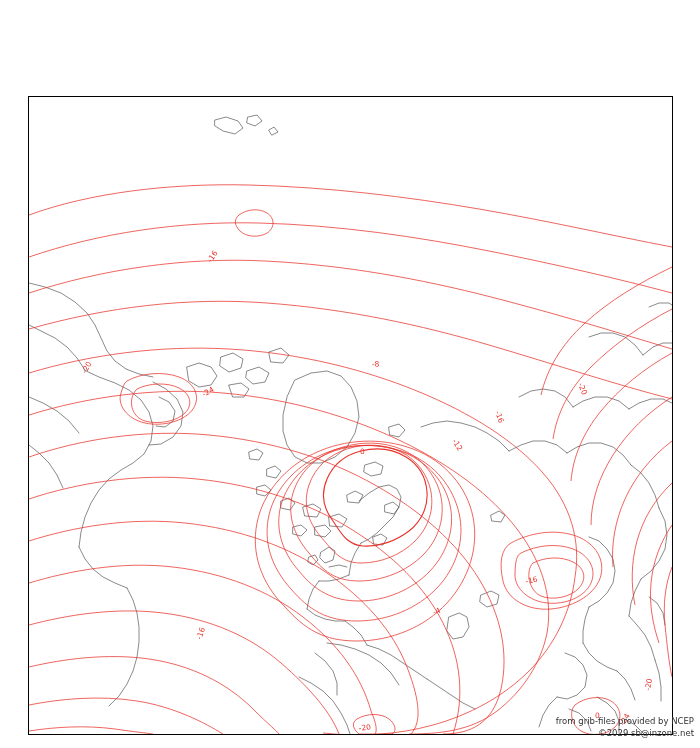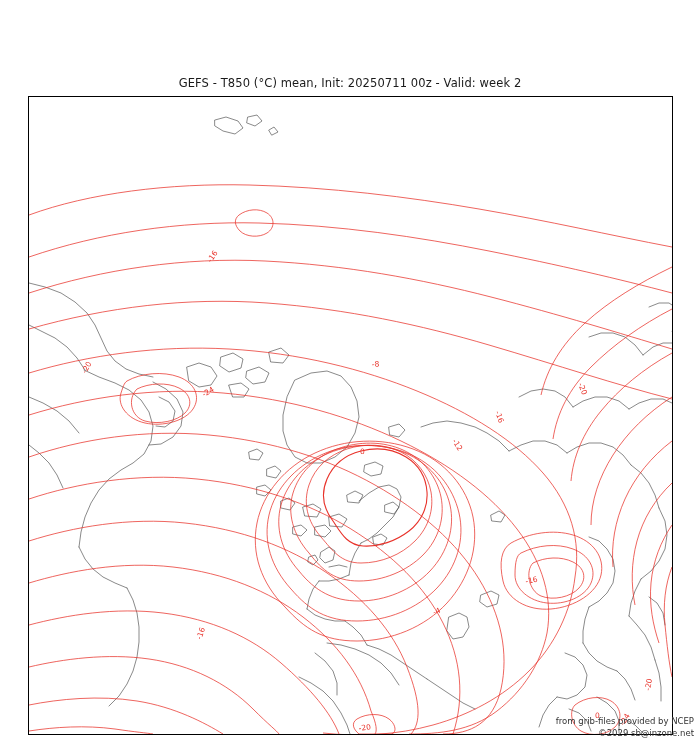--- a/index.html
+++ b/index.html
@@ -59,21 +59,20 @@
     text-align: right;
   }
   #credit-line1 { bottom: 22px; }
   #credit-line2 { bottom: 10px; }
 </style>
 </head>
 <body>
 
 <div id="chart-root">
 
-  <div id="chart-title">GEFS - T850 (°C) mean, Init: 20250711 00z - Valid: week 2</div>
 
   <div id="plot-frame">
     <svg id="plot-svg" viewBox="0 0 643 637" xmlns="http://www.w3.org/2000/svg">
 
       <g fill="none" stroke="#3a3a3a" stroke-width="0.6" stroke-linejoin="round" stroke-linecap="round">
 
         <path d="M186 23 L197 20 L209 24 L214 31 L206 37 L194 34 L186 29 Z"></path>
         <path d="M219 20 L228 18 L233 24 L226 29 L218 26 Z"></path>
         <path d="M240 33 L245 30 L249 35 L243 38 Z"></path>
 

